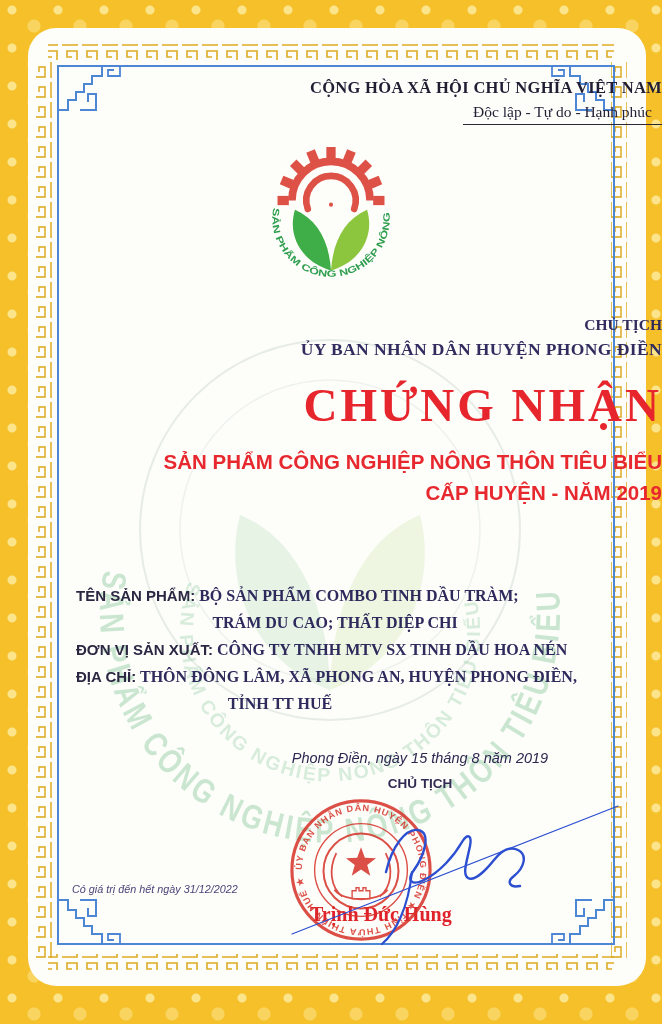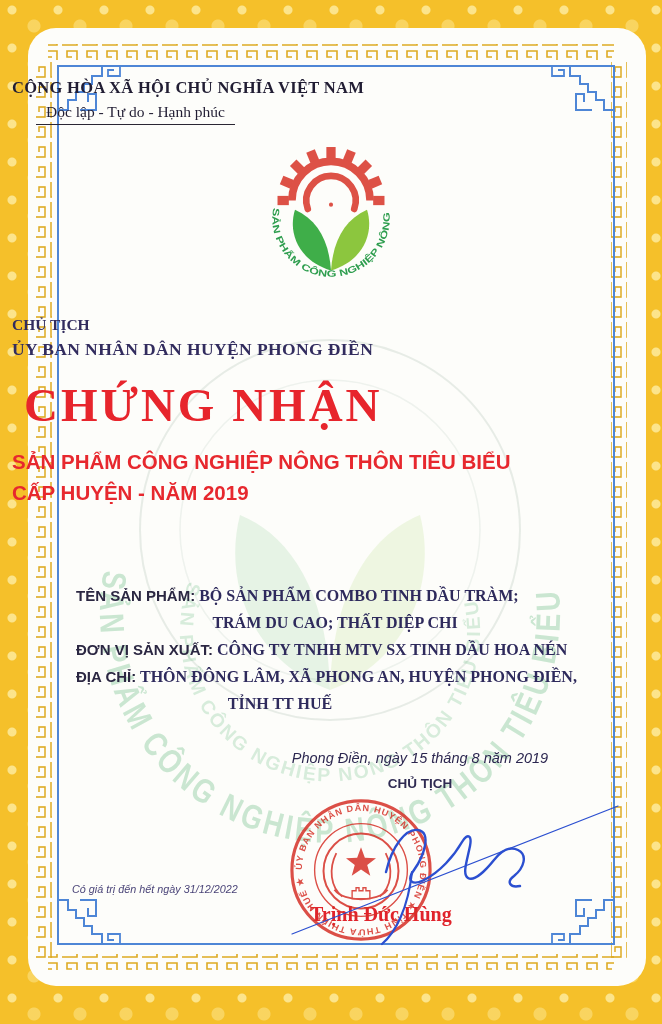--- a/index.html
+++ b/index.html
@@ -4,21 +4,21 @@
 <style>
   html,body{margin:0;padding:0;}
   body{width:662px;height:1024px;overflow:hidden;font-family:"Liberation Serif",serif;}
   .cert{position:relative;width:662px;height:1024px;
     background:
       radial-gradient(circle at 12px 10px, rgba(253,232,150,.9) 0 4px, transparent 5px),
       radial-gradient(circle at 34px 26px, rgba(250,218,110,.8) 0 6px, transparent 7px),
       #f5c02a;
     background-size:46px 38px;}
   .abs{position:absolute;}
-  .ctr{left:0;right:0;text-align:left;padding-left:12px;}
+  .ctr{left:0;right:0;text-align:right;padding-left:12px;}
   .card{position:absolute;left:28px;top:28px;width:618px;height:958px;background:#fdfdfa;border-radius:28px;}
   svg{display:block;}
   .layer{position:absolute;left:0;top:0;pointer-events:none;}
 
   .nat-title{top:78px;font-size:16.5px;font-weight:bold;color:#211d33;letter-spacing:.3px;}
   .motto{top:103px;font-size:15.5px;color:#211d33;margin-left:24px;}
   .motto span{display:inline-block;border-bottom:1.5px solid #2a2633;padding:0 10px 3px;}
   .issuer1{top:316px;font-size:15.5px;font-weight:bold;color:#322c5e;}
   .issuer2{top:339px;font-size:17.5px;font-weight:bold;color:#322c5e;letter-spacing:.4px;}
   .cert-title{top:378px;font-size:47px;font-weight:bold;color:#e7252c;letter-spacing:3px;margin-left:12px;}

